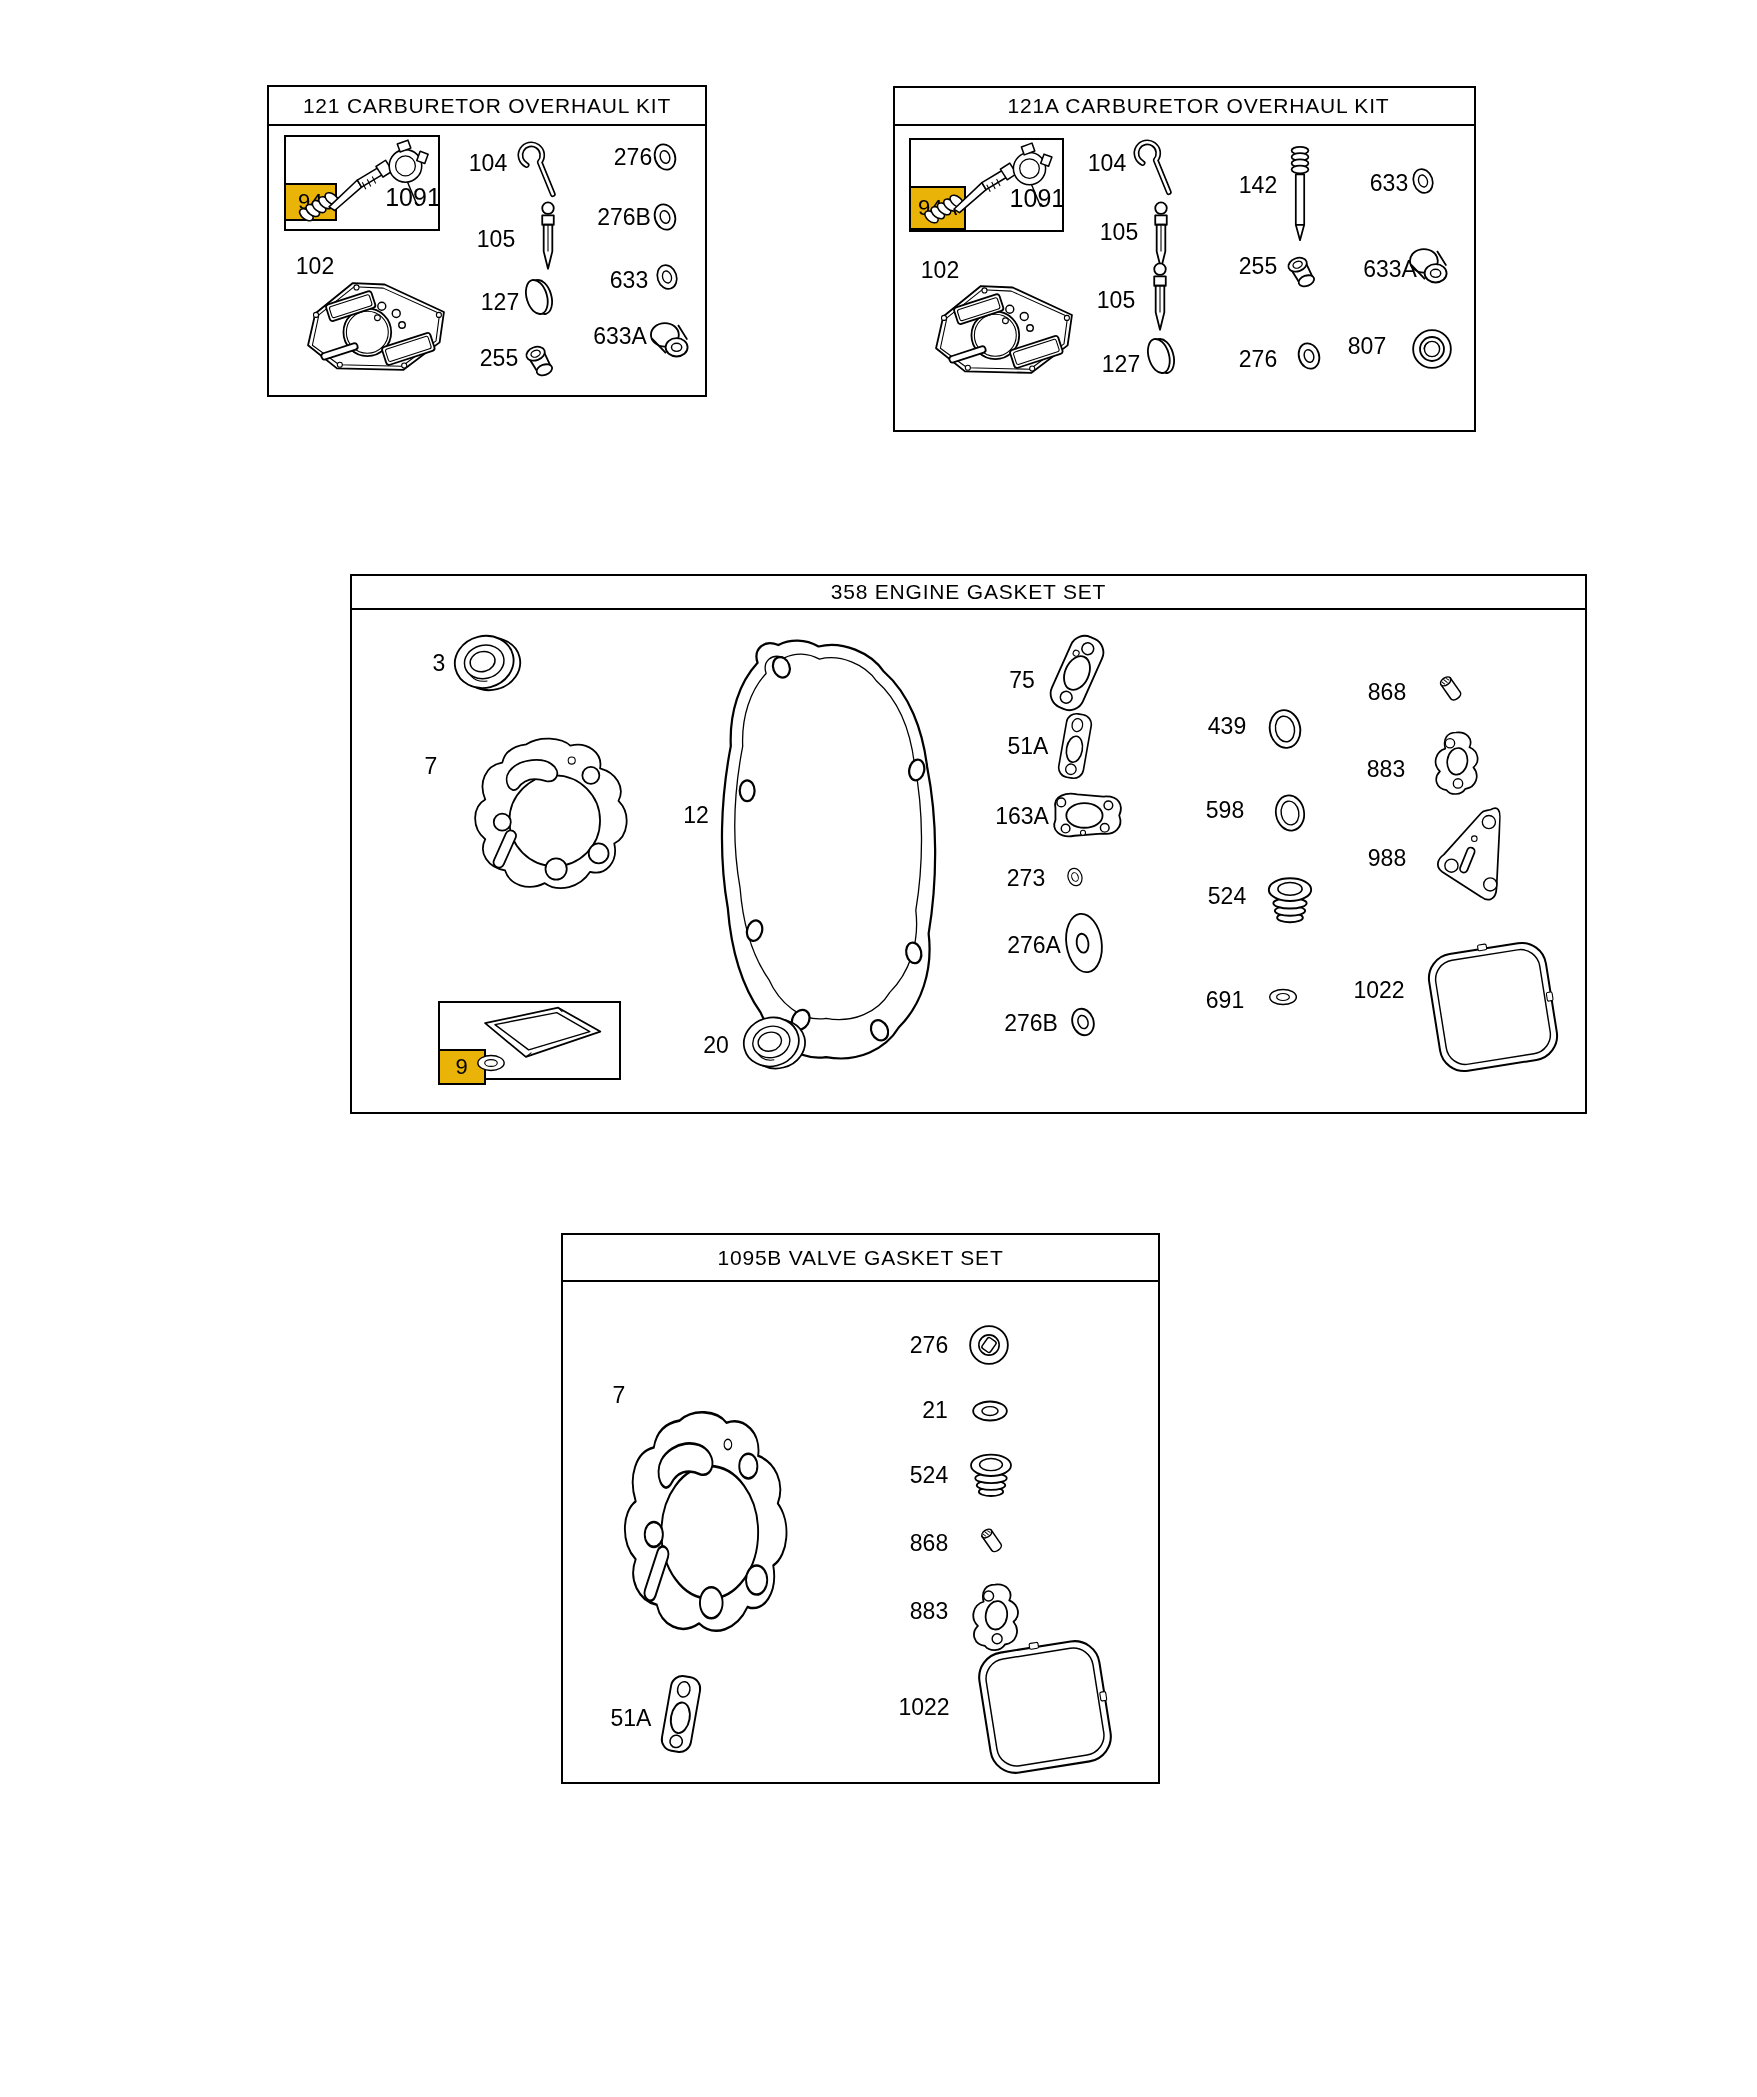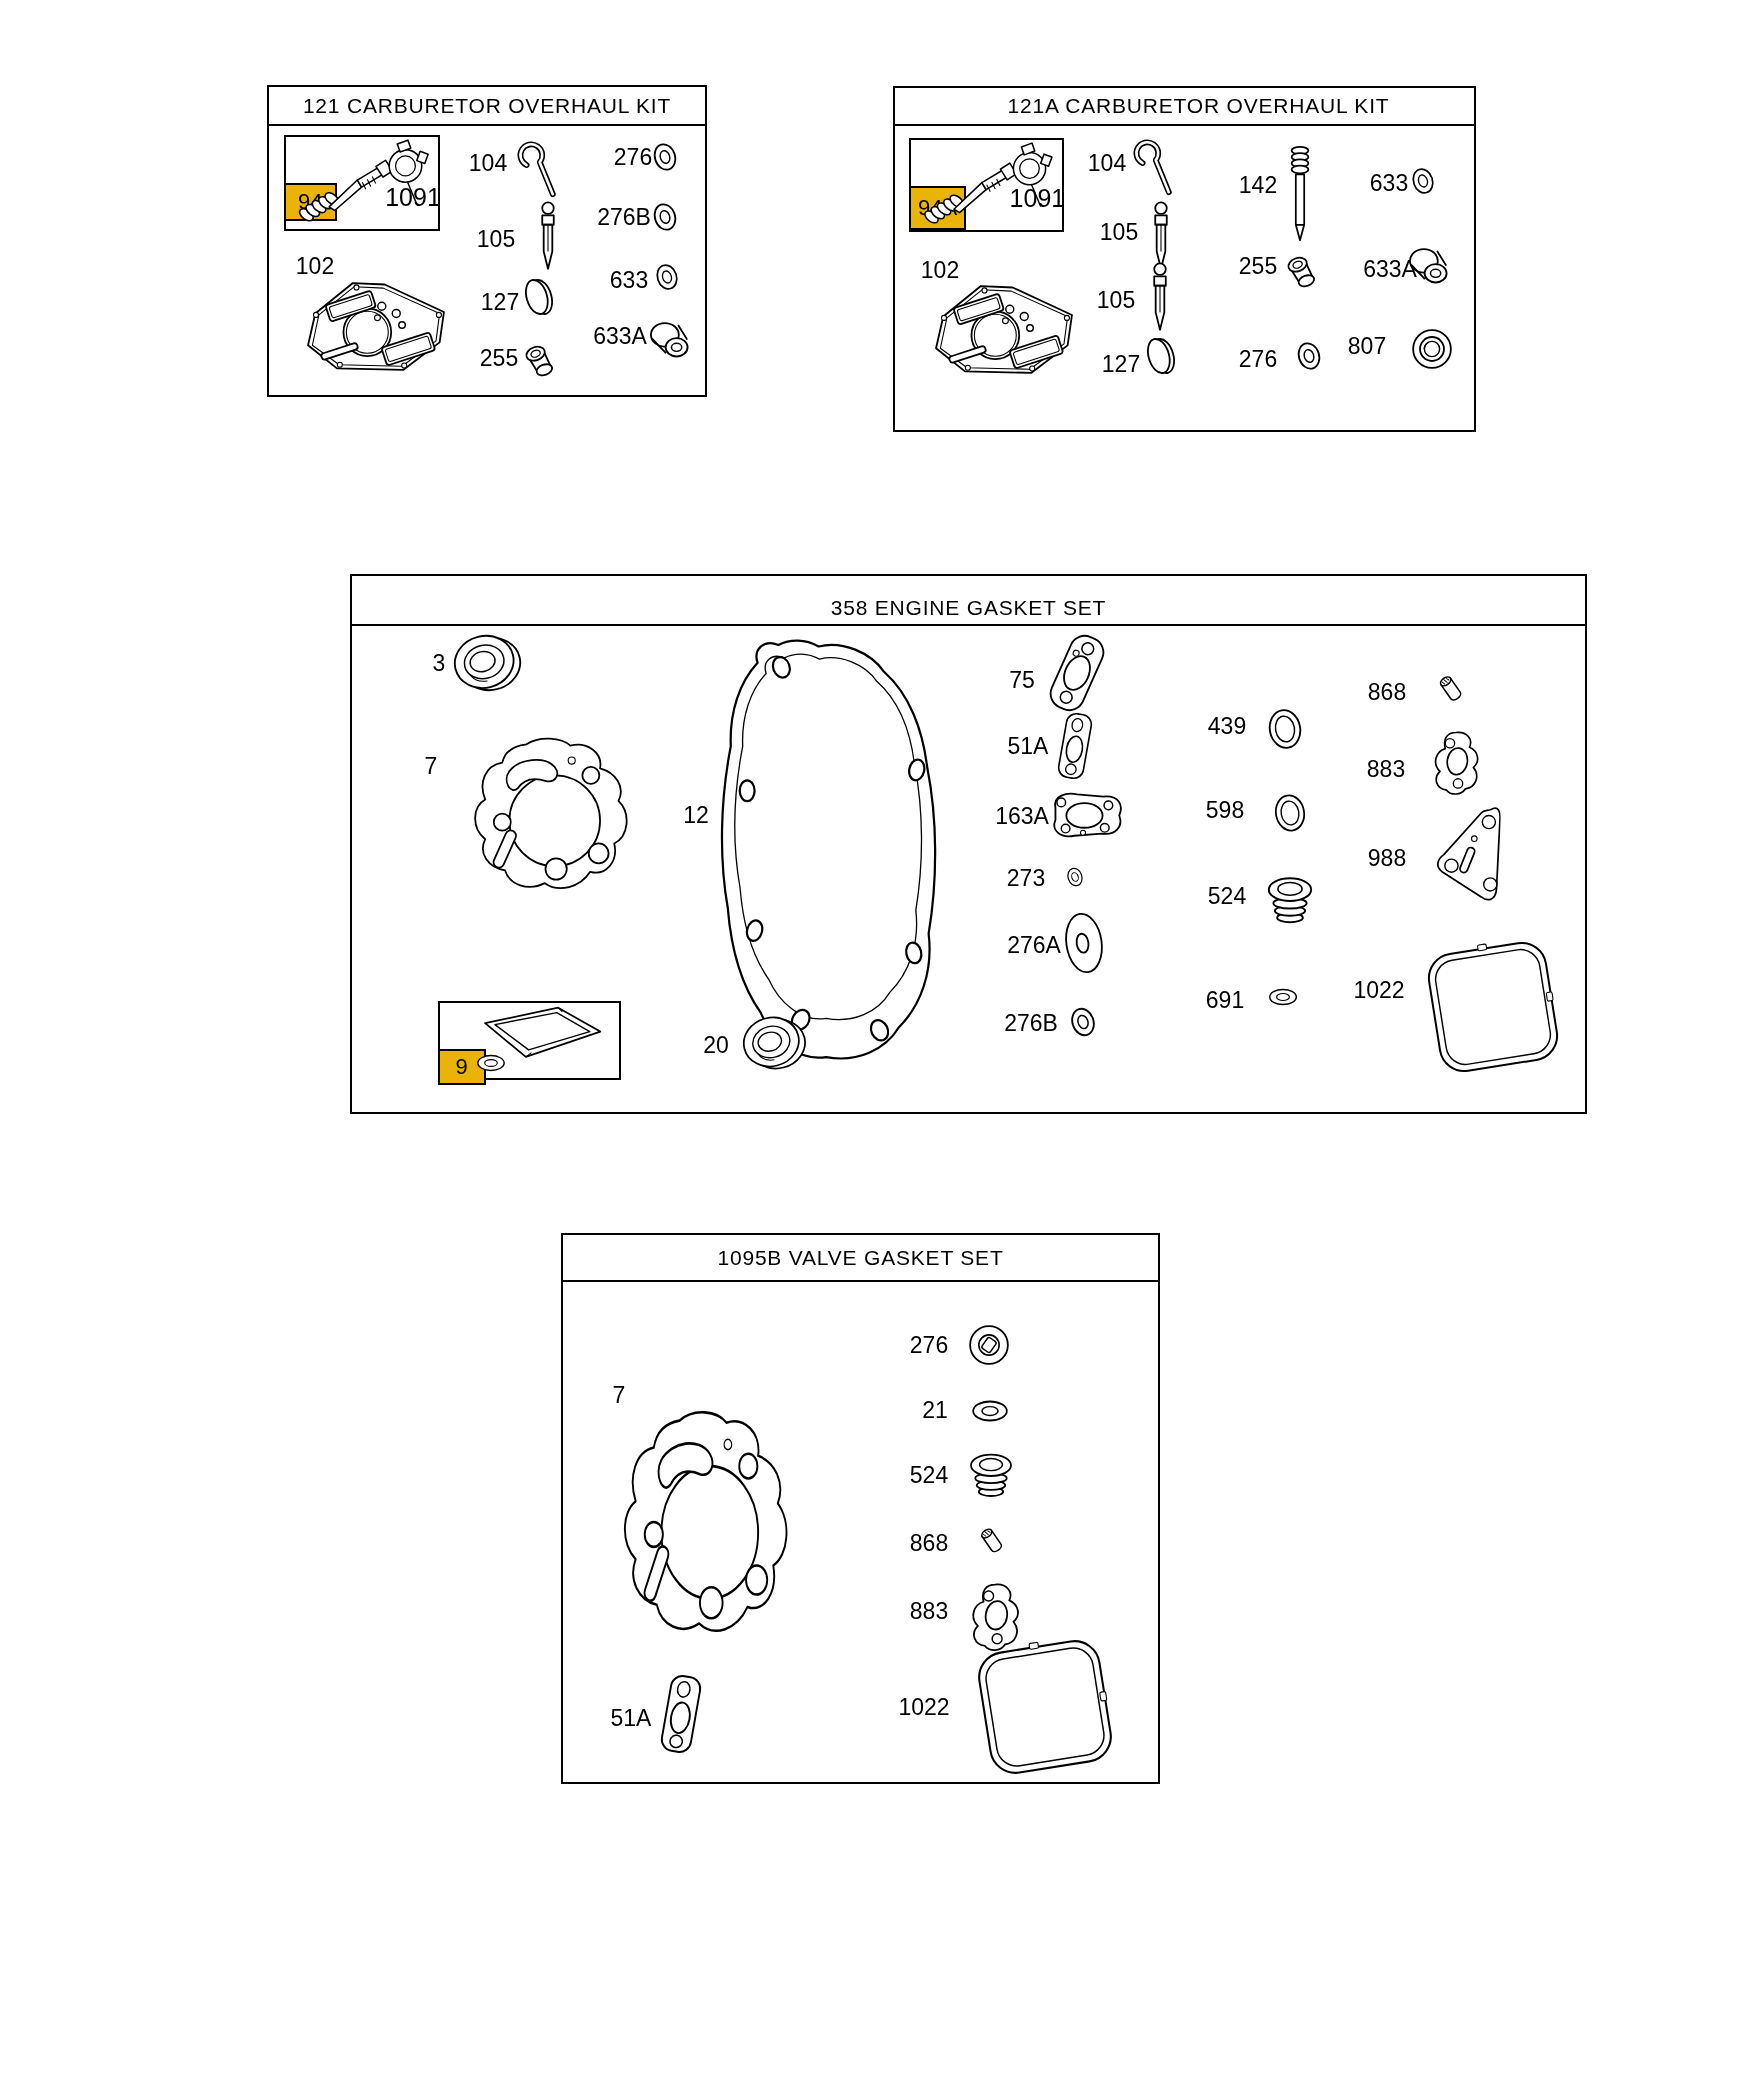--- a/index.html
+++ b/index.html
@@ -401,21 +401,21 @@
         <use href="#sym-washer"></use>
       </svg>
 
     <span class="plabel" style="left:472px;top:258px;">807</span>
     <svg class="icon" style="left:537px;top:261px;" width="45" height="45" viewBox="0 0 62 62">
         <use href="#sym-seal807"></use>
       </svg>
   </div>
 
   <div class="kit" style="left:350px;top:574px;width:1237px;height:540px;">
-    <div class="kit-title" style="height:32px;margin-top:16px;">358 ENGINE GASKET SET</div>
+    <div class="kit-title" style="height:32px;">358 ENGINE GASKET SET</div>
 
     <span class="plabel" style="left:87px;top:87px;">3</span>
     <svg class="icon" style="left:134px;top:87px;" width="79" height="68" viewBox="0 0 104 92">
         <use href="#sym-seal3"></use>
       </svg>
 
     <span class="plabel" style="left:79px;top:190px;">7</span>
     <svg class="icon" style="left:202px;top:237px;" width="185" height="163" viewBox="0 0 250 230">
         <use href="#sym-headgasket"></use>
       </svg>

